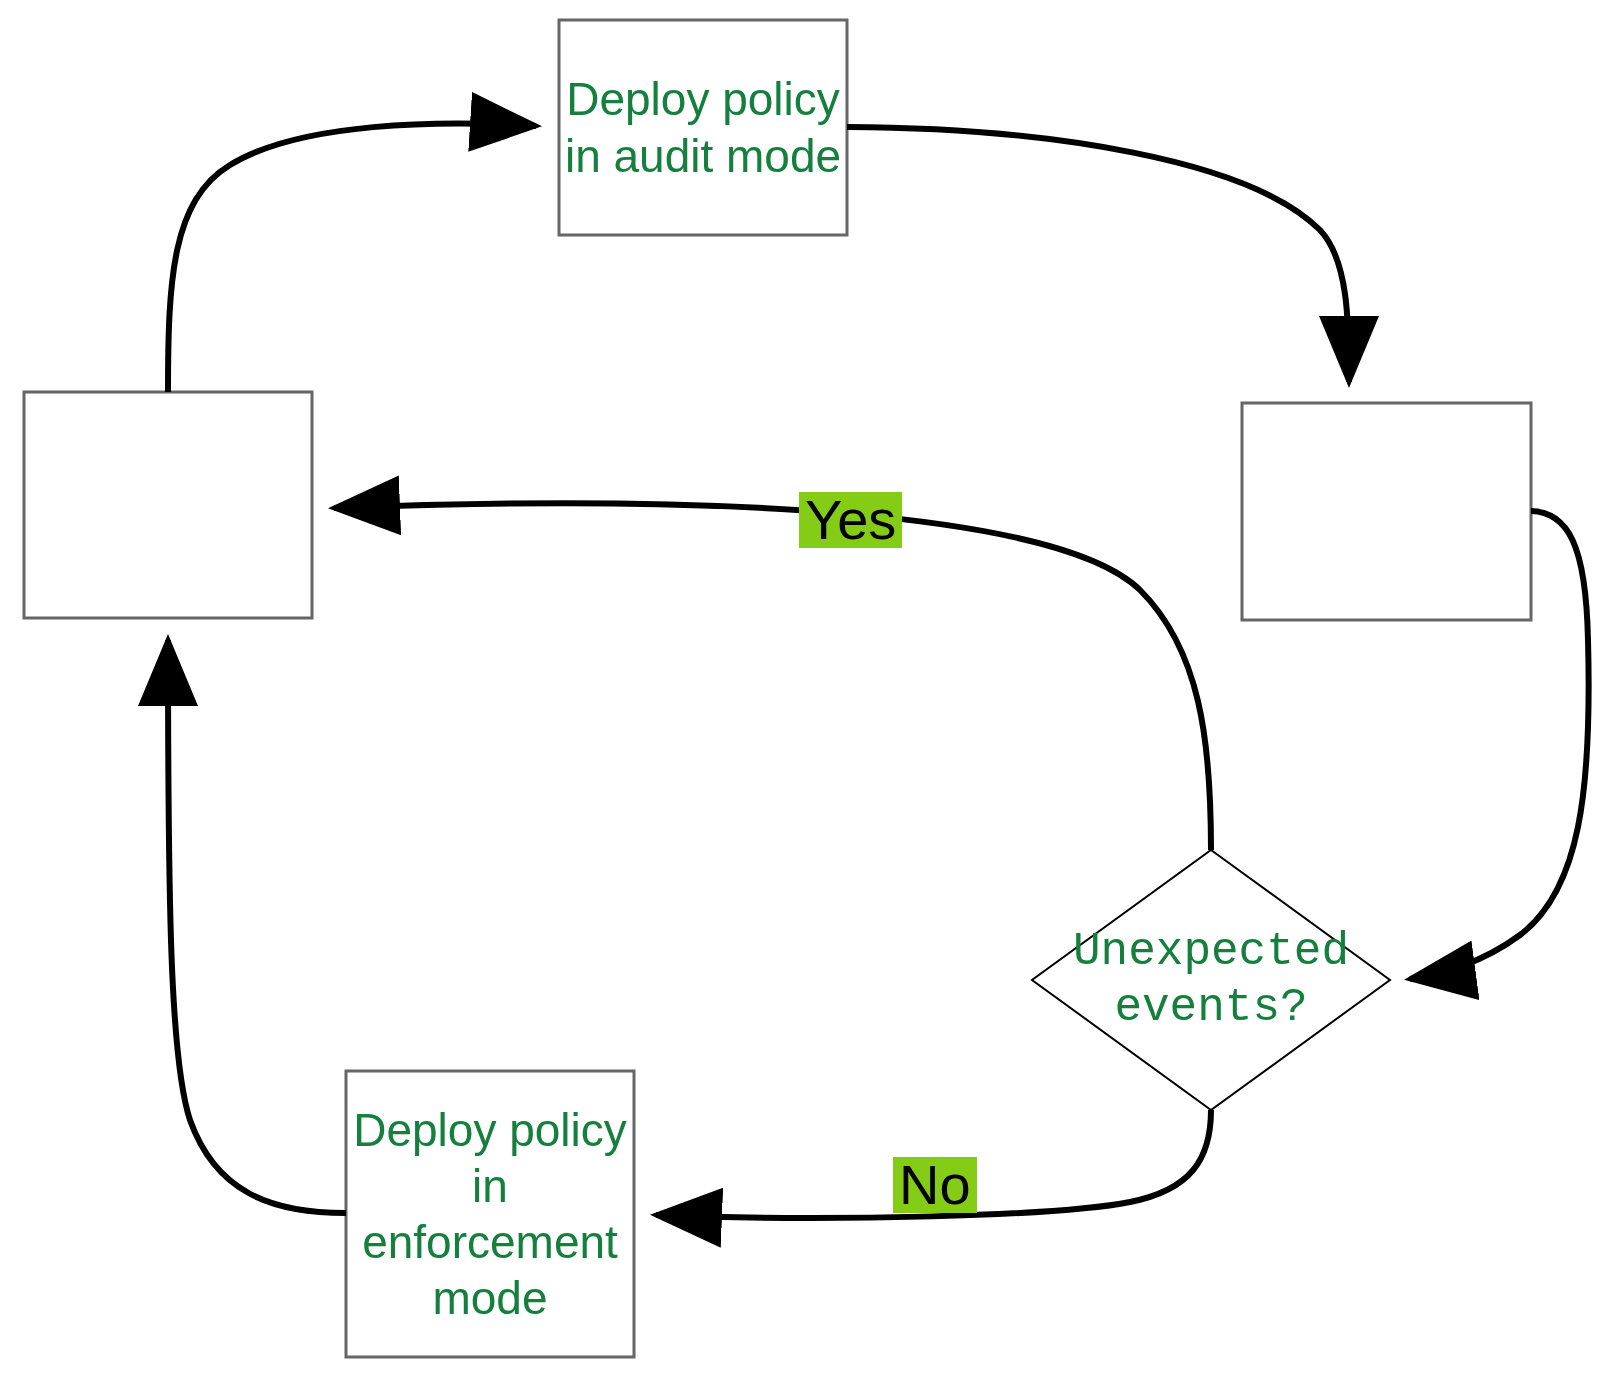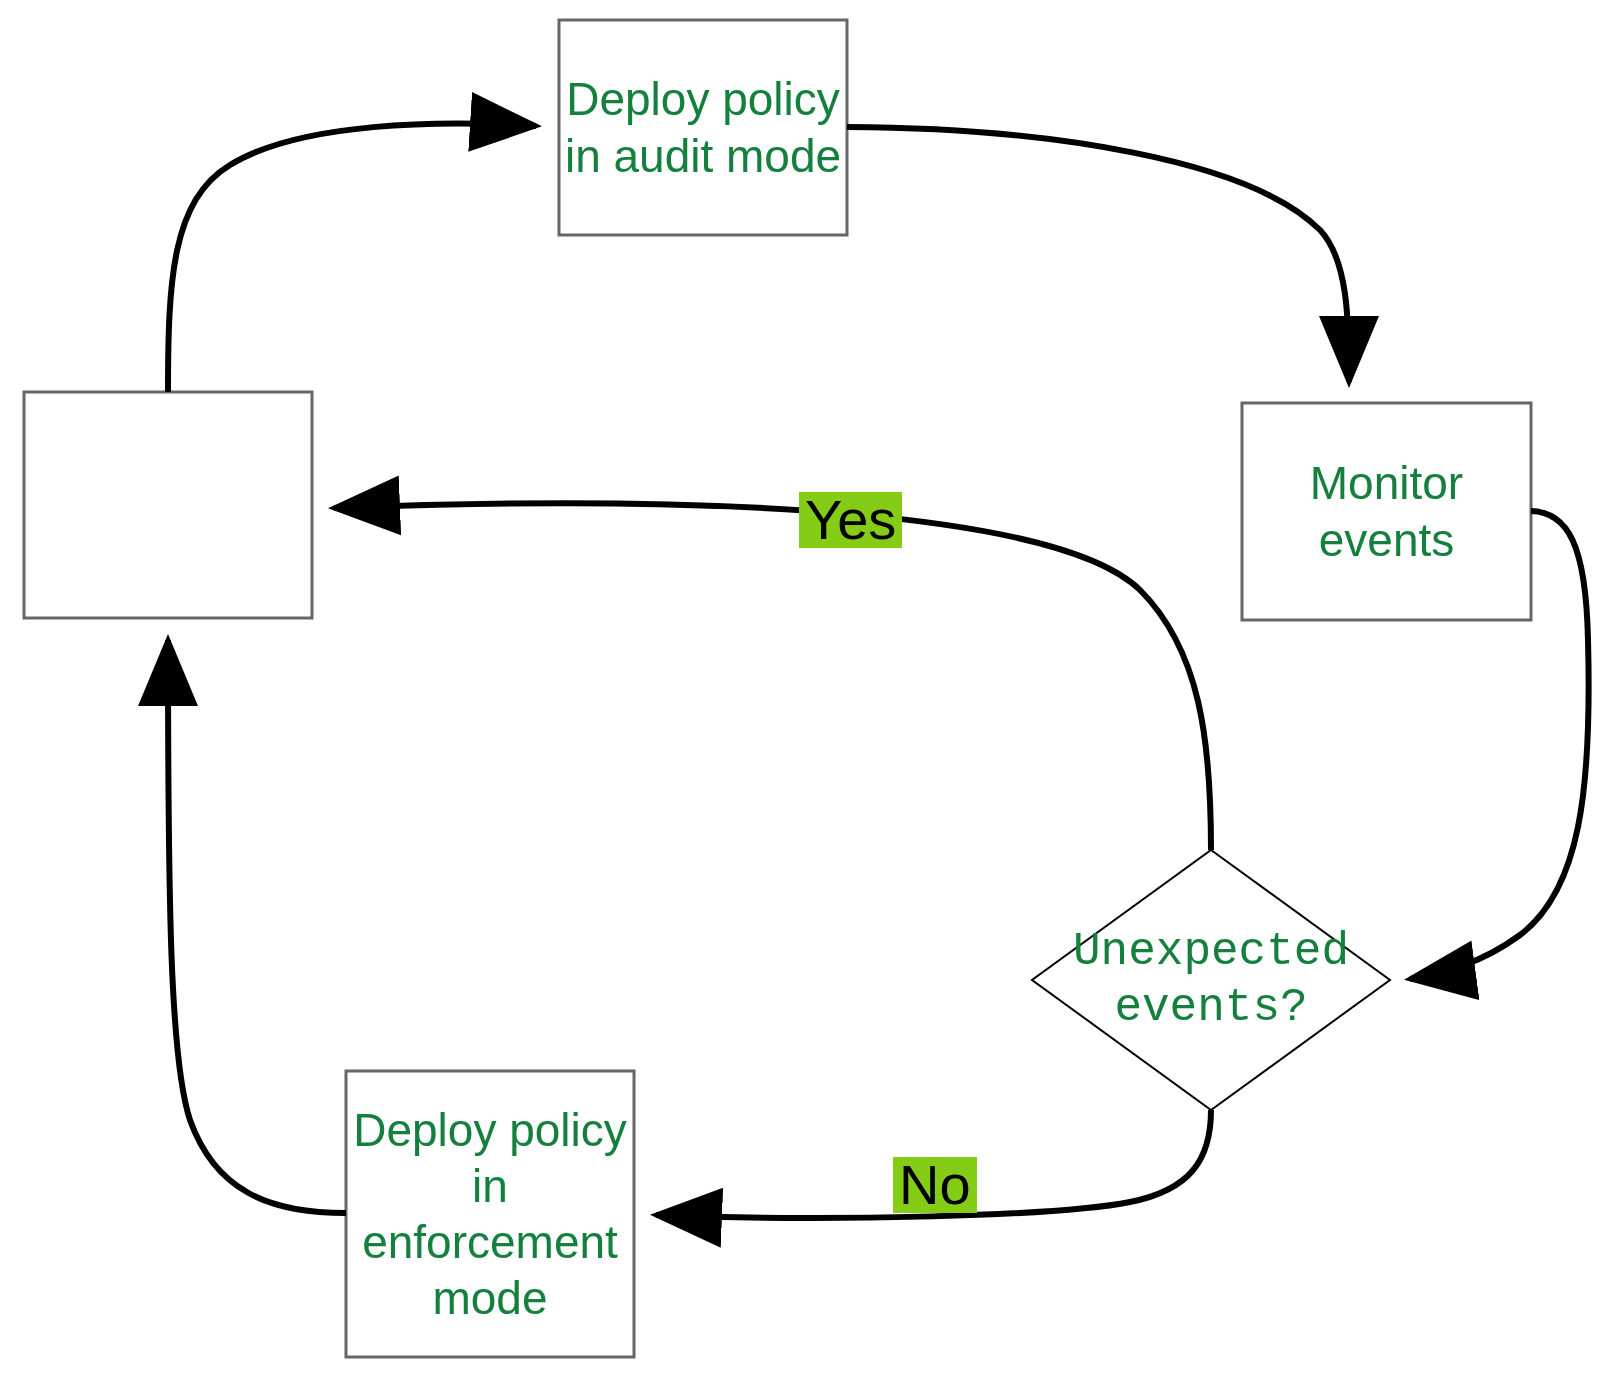--- a/index.html
+++ b/index.html
@@ -86,22 +86,20 @@
     <path d="M1211,850 C1211,740 1200,650 1140,590 C1060,512 720,493 334,508" fill="none" stroke="#000000" stroke-width="6" marker-end="url(#arrowhead)"></path>
 
     <path d="M1211,1110 C1211,1160 1190,1190 1130,1202 C1060,1216 830,1222 656,1215" fill="none" stroke="#000000" stroke-width="6" marker-end="url(#arrowhead)"></path>
 
     <path d="M346,1213 C268,1213 215,1190 190,1120 C170,1060 168,900 168,640" fill="none" stroke="#000000" stroke-width="6" marker-end="url(#arrowhead)"></path>
   </svg>
 
   <div class="node-label" id="label-deploy-audit">Deploy policy
 in audit mode</div>
 
-  <div class="node-label" id="label-monitor">Monitor
-events</div>
 
   <div class="node-label" id="label-decision">Unexpected
 events?</div>
 
   <div class="node-label" id="label-deploy-enforce">Deploy policy
 in
 enforcement
 mode</div>
 
 

